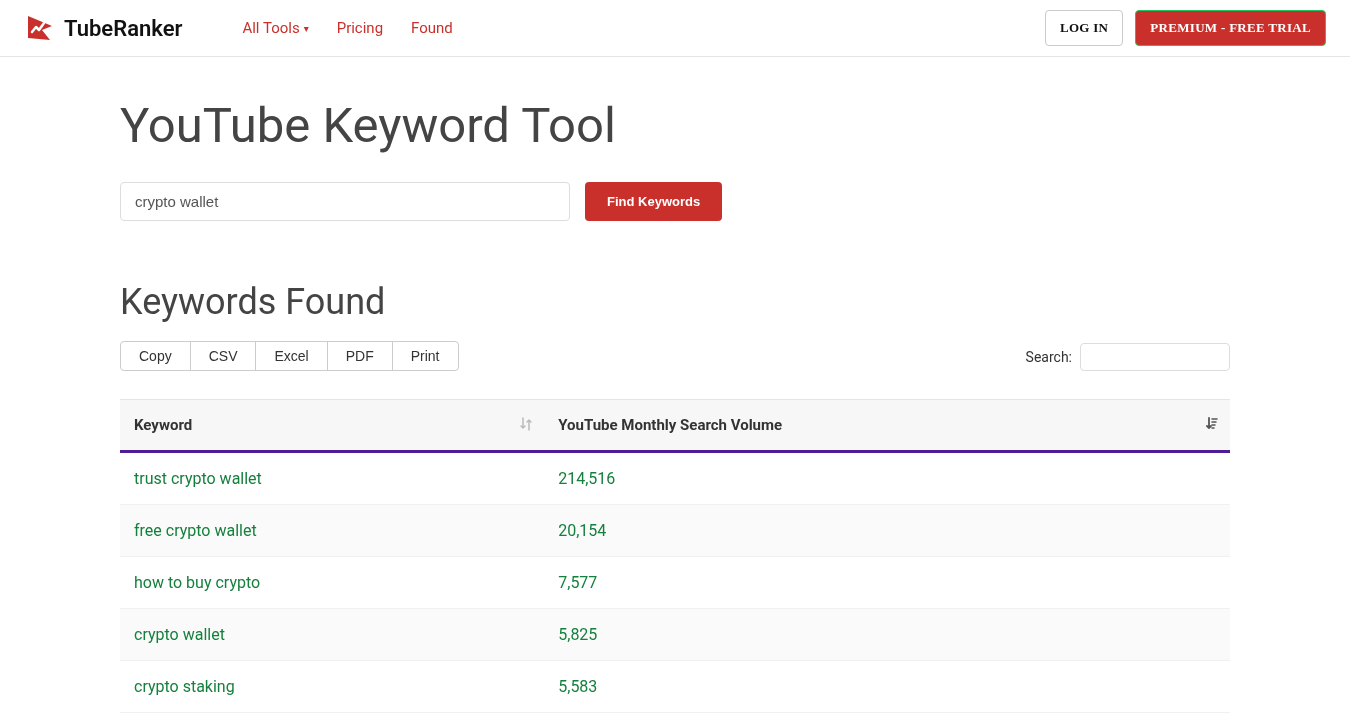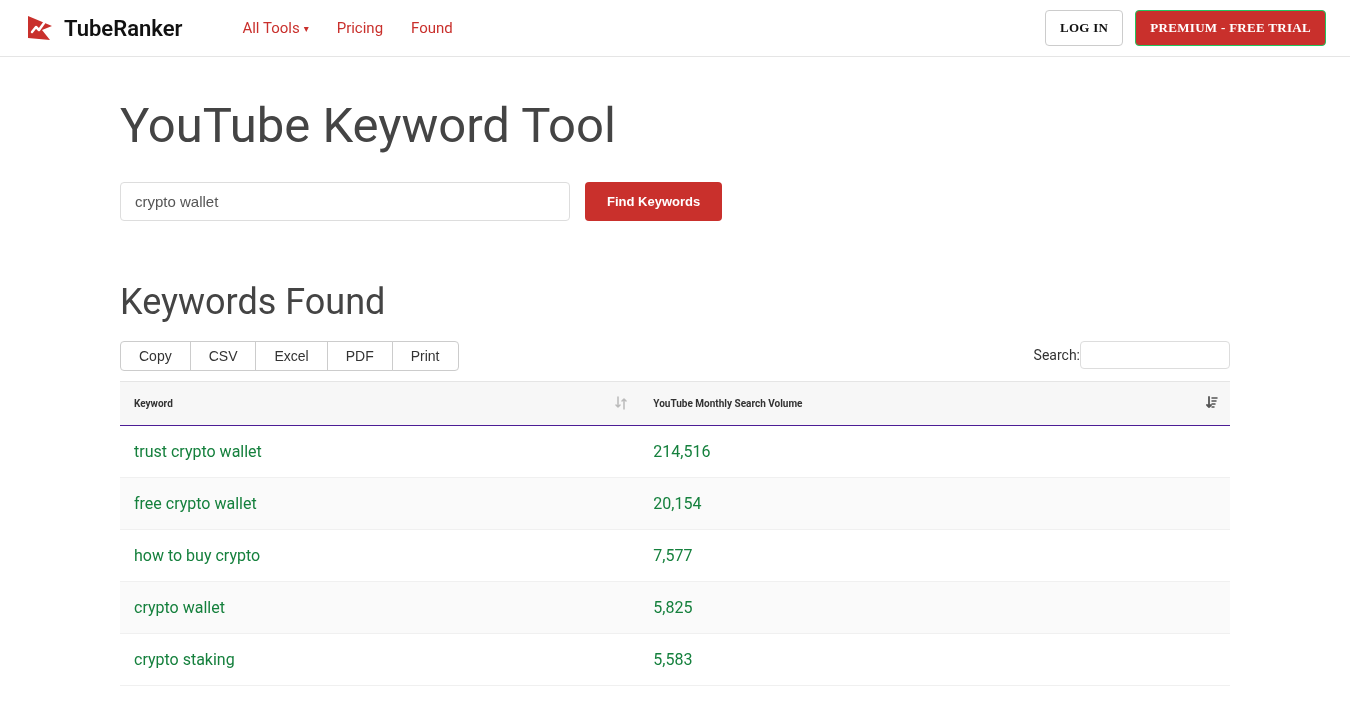--- a/index.html
+++ b/index.html
@@ -14,30 +14,30 @@
 .header-right { margin-left: auto; display: flex; gap: 12px; align-items: center; }
 .btn { font-size: 13px; font-weight: 700; padding: 9px 14px; border-radius: 4px; cursor: pointer; letter-spacing: 0.3px; font-family: Liberation Serif, serif; }
 .btn-login { background: #fff; color: #111; border: 1px solid #ccc; }
 .btn-premium { background: #c9302c; color: #fff; border: 1px solid #22c55e; }
 .container { max-width: 1140px; margin: 0 auto; padding: 0 15px; }
 .page-title { font-size: 49px; font-weight: 400; color: #444; margin-top: 40px; margin-bottom: 28px; }
 .search-row { display: flex; gap: 15px; margin-bottom: 60px; }
 .search-input { flex: 0 0 450px; padding: 10px 14px; border: 1px solid #ddd; border-radius: 4px; font-size: 15px; color: #555; }
 .btn-find { background: #c9302c; color: #fff; border: none; border-radius: 4px; padding: 10px 22px; font-size: 13px; font-weight: 700; cursor: pointer; text-align: right; }
 .section-title { font-size: 36px; font-weight: 400; color: #444; margin-bottom: 18px; }
-.toolbar-row { display: flex; align-items: flex-start; margin-bottom: 10px; }
+.toolbar-row { display: flex; align-items: flex-end; margin-bottom: 28px; }
 .export-buttons { display: flex; }
 .export-btn { background: #fff; border: 1px solid #ccc; padding: 6px 18px; font-size: 14px; color: #333; cursor: pointer; }
 .export-btn + .export-btn { margin-left: -1px; }
 .export-btn:first-child { border-radius: 4px 0 0 4px; }
 .export-btn:last-child { border-radius: 0 4px 4px 0; }
-.search-wrap { margin-left: auto; display: flex; align-items: center; font-size: 14px; color: #333; }
+.search-wrap { margin-left: auto; display: flex; align-items: center; gap: 8px; font-size: 14px; color: #333; }
 .search-wrap input { border: 1px solid #ddd; border-radius: 4px; padding: 5px 8px; font-size: 14px; width: 150px; }
 table { width: 100%; border-collapse: collapse; }
-thead th { background: #f7f7f7; border-top: 1px solid #e5e5e5; border-bottom: 1px solid #4c1d95; text-align: left; padding: 16px 14px; font-size: 10px; font-weight: 700; color: #333; position: relative; }
+thead th { background: #f7f7f7; border-top: 1px solid #e5e5e5; border-bottom: 3px solid #4c1d95; text-align: left; padding: 16px 14px; font-size: 15px; font-weight: 700; color: #333; position: relative; }
 .sort-icon { position: absolute; right: 12px; top: 50%; transform: translateY(-50%); color: #bbb; font-size: 12px; line-height: 1; }
 .sort-icon.active { color: #555; }
 tbody td { padding: 16px 14px; font-size: 16px; color: #15803d; border-bottom: 1px solid #f0f0f0; }
 tbody tr:nth-child(even) td { background: #fafafa; }
 </style>
 </head>
 <body>
 
 <div class="header">
   <div class="logo">

